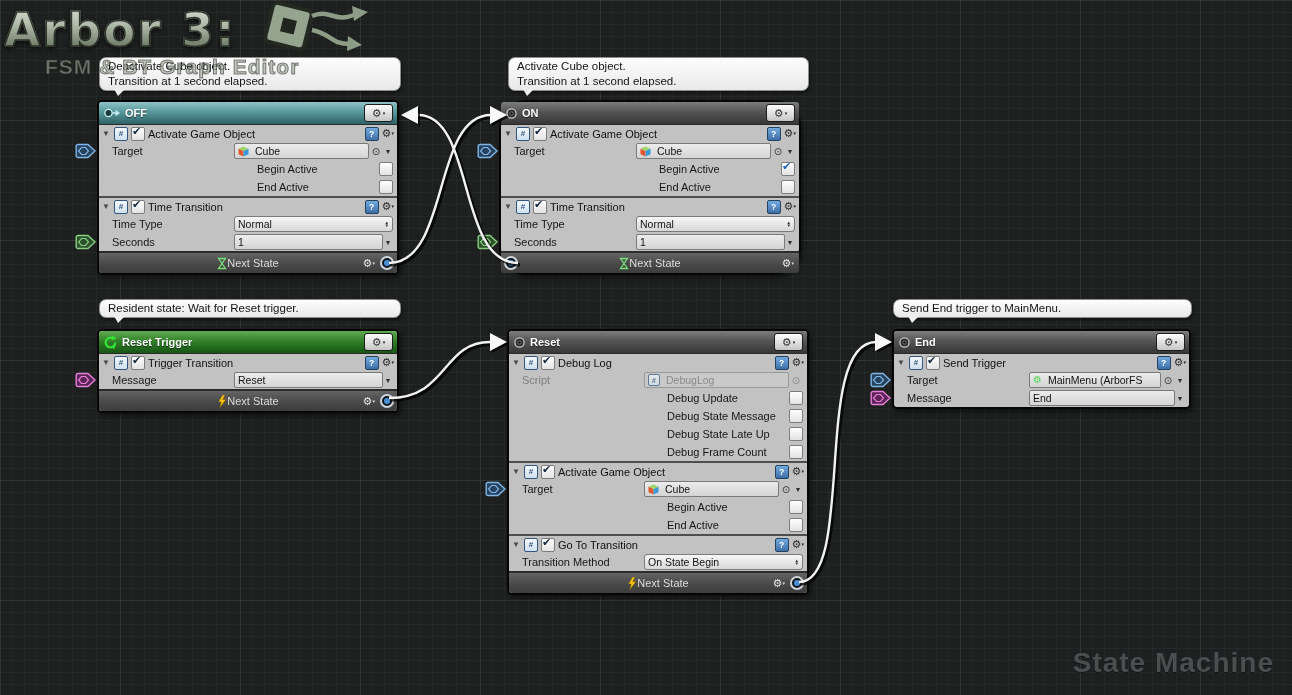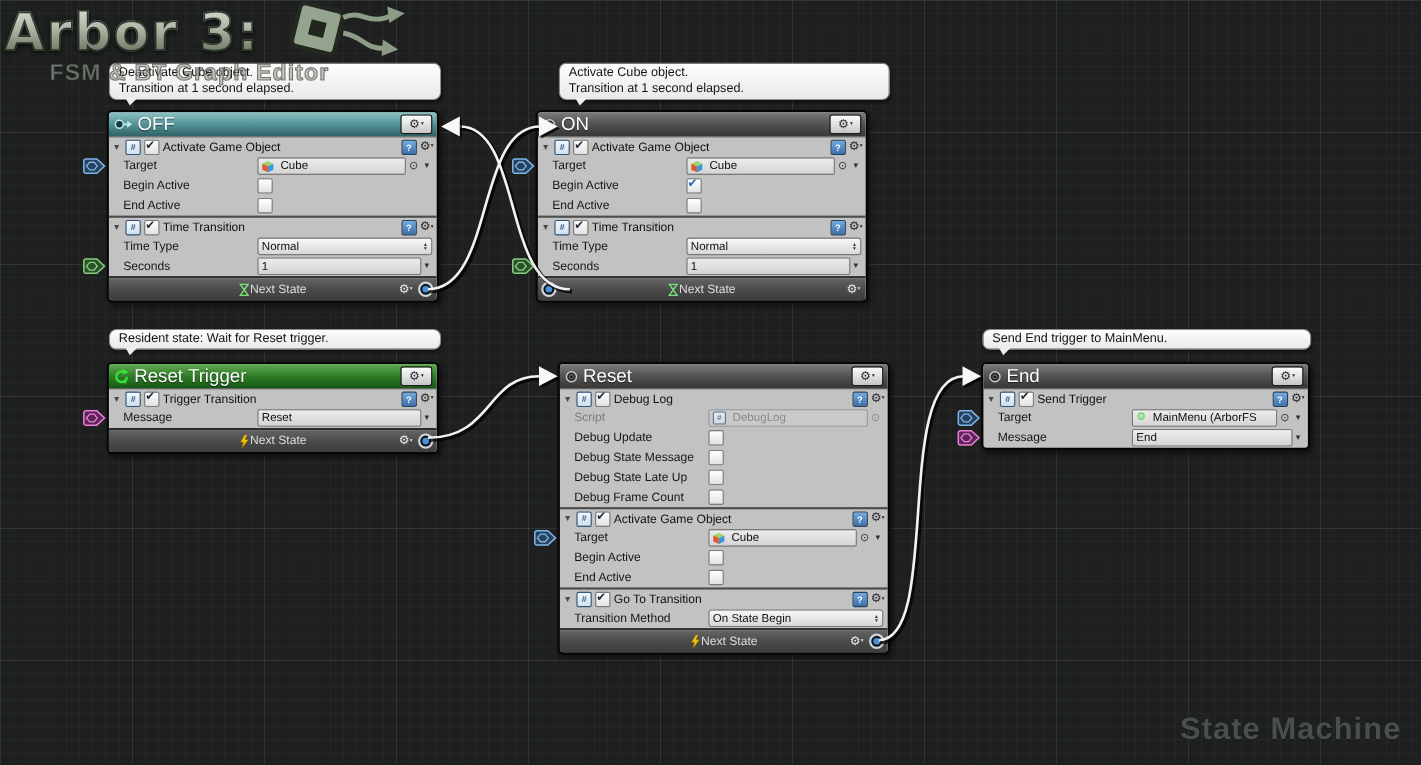--- a/index.html
+++ b/index.html
@@ -12,21 +12,21 @@
       linear-gradient(90deg, rgba(220,230,230,0.07) 1px, transparent 1px),
       linear-gradient(rgba(220,230,230,0.035) 1px, transparent 1px),
       linear-gradient(90deg, rgba(220,230,230,0.035) 1px, transparent 1px);
     background-size:120px 120px,120px 120px,12px 12px,12px 12px;
   }
   
   .node{position:absolute;background:#c2c2c2;border:2px solid #060606;border-radius:5px;
         box-shadow:2px 3px 5px rgba(0,0,0,0.5);z-index:10;font-size:11px;color:#141414;}
   .node-header{height:22px;display:flex;align-items:center;gap:4px;padding:0 4px;
         border-radius:3px 3px 0 0;border-bottom:1px solid #2a2a2a;position:relative;}
-  .node-header .ntitle{color:#fff;font-weight:normal;font-size:17px;text-shadow:0 1px 1px rgba(0,0,0,0.6);text-align:center;}
+  .node-header .ntitle{color:#fff;font-weight:bold;font-size:11px;text-shadow:0 1px 1px rgba(0,0,0,0.6);text-align:center;}
   .hdr-start{background:linear-gradient(180deg,#8fc3c6 0%,#57989c 45%,#2f6266 100%);}
   .hdr-normal{background:linear-gradient(180deg,#7d7d7d 0%,#555555 45%,#373737 100%);}
   .hdr-green{background:linear-gradient(180deg,#62aa52 0%,#2e7d27 50%,#175515 100%);}
   .gear-btn{margin-left:auto;width:27px;height:16px;border:1px solid #1d1d1d;border-radius:3px;
         background:linear-gradient(#fdfdfd,#c6c6c6);display:flex;align-items:center;justify-content:center;
         color:#333;font-size:11px;line-height:1;}
   .gear-btn i{font-style:normal;font-size:5px;margin-left:1px;color:#222;}
   .behaviour{position:relative;}
   .behaviour + .behaviour{border-top:2px solid #4e4e4e;}
   .btitle{height:17px;display:flex;align-items:center;gap:3px;padding:0 3px;}
@@ -38,21 +38,21 @@
         background:linear-gradient(#ffffff,#e2e2e2);position:relative;flex:none;}
   .chk .mark{position:absolute;left:0px;top:-3px;font-size:11px;color:#17293e;}
   .chk .mark.blue{color:#1f63b5;}
   .btext{font-weight:normal;font-size:11px;color:#101010;}
   .spacer{flex:1;}
   .helpicon{width:12px;height:12px;border:1px solid #24415e;border-radius:2px;
         background:linear-gradient(#73abde,#3d6fa8);color:#fff;font-size:8.5px;font-weight:bold;
         display:flex;align-items:center;justify-content:center;}
   .gearsm{color:#2e2e2e;font-size:11px;line-height:1;display:flex;align-items:center;}
   .gearsm i{font-style:normal;font-size:5px;color:#222;}
-  .prow{height:18px;display:flex;align-items:center;padding:0 4px 0 13px;position:relative;}
+  .prow{height:18px;display:flex;align-items:center;padding:0 4px 0 13px;position:relative;justify-content:flex-end;}
   .plabel{width:122px;flex:none;white-space:nowrap;overflow:hidden;font-size:11px;color:#161616;}
   .plabel.dim{color:#7e7e7e;}
   .field{flex:1;height:14px;border:1px solid #7a7a7a;border-radius:2px;
         background:linear-gradient(#ececec,#d4d4d4);display:flex;align-items:center;gap:6px;
         padding:0 3px;font-size:10.5px;color:#111;overflow:hidden;white-space:nowrap;}
   .field.dim{background:#c9c9c9;color:#8a8a8a;border-color:#999;}
   .field.popup{border-radius:3px;background:linear-gradient(#f7f7f7,#d8d8d8);}
   .updown{margin-left:auto;display:flex;flex-direction:column;line-height:3.5px;font-size:4.5px;color:#333;}
   .objpick{width:14px;text-align:center;color:#333;font-size:10px;flex:none;}
   .ddicon{width:10px;text-align:center;color:#2e2e2e;font-size:7px;flex:none;}
@@ -194,21 +194,21 @@
   <div class="nextbar">
     <svg width="10" height="13">
         <path d="M1.5,1.5 h7 l-3.5,5 3.5,5 h-7 l3.5,-5 z" fill="none" stroke="#78e078" stroke-width="1.3"></path>
       </svg>
     <span>Next State</span>
     <span class="gearsm nb-gear gright" style="color:#e6e6e6">⚙<i style="color:#ddd">▾</i></span>
     <span class="stateport pright"></span>
   </div>
 </div>
 
-<div class="node" style="left:487px;top:100px;width:298px;">
+<div class="node" style="left:499px;top:100px;width:298px;border-radius:27px;">
   <div class="node-header hdr-normal">
     <svg width="13" height="13">
         <circle cx="6.5" cy="6.5" r="4.6" fill="#2d2d2d" stroke="#c9c9c9" stroke-width="1.3"></circle>
         <circle cx="6.5" cy="6.5" r="1.7" fill="#0e0e0e" stroke="#8a8a8a" stroke-width="0.8"></circle>
       </svg>
     <span class="ntitle">ON</span>
     <span class="gear-btn">⚙<i>▾</i></span>
   </div>
   <div class="behaviour">
     <div class="btitle">

